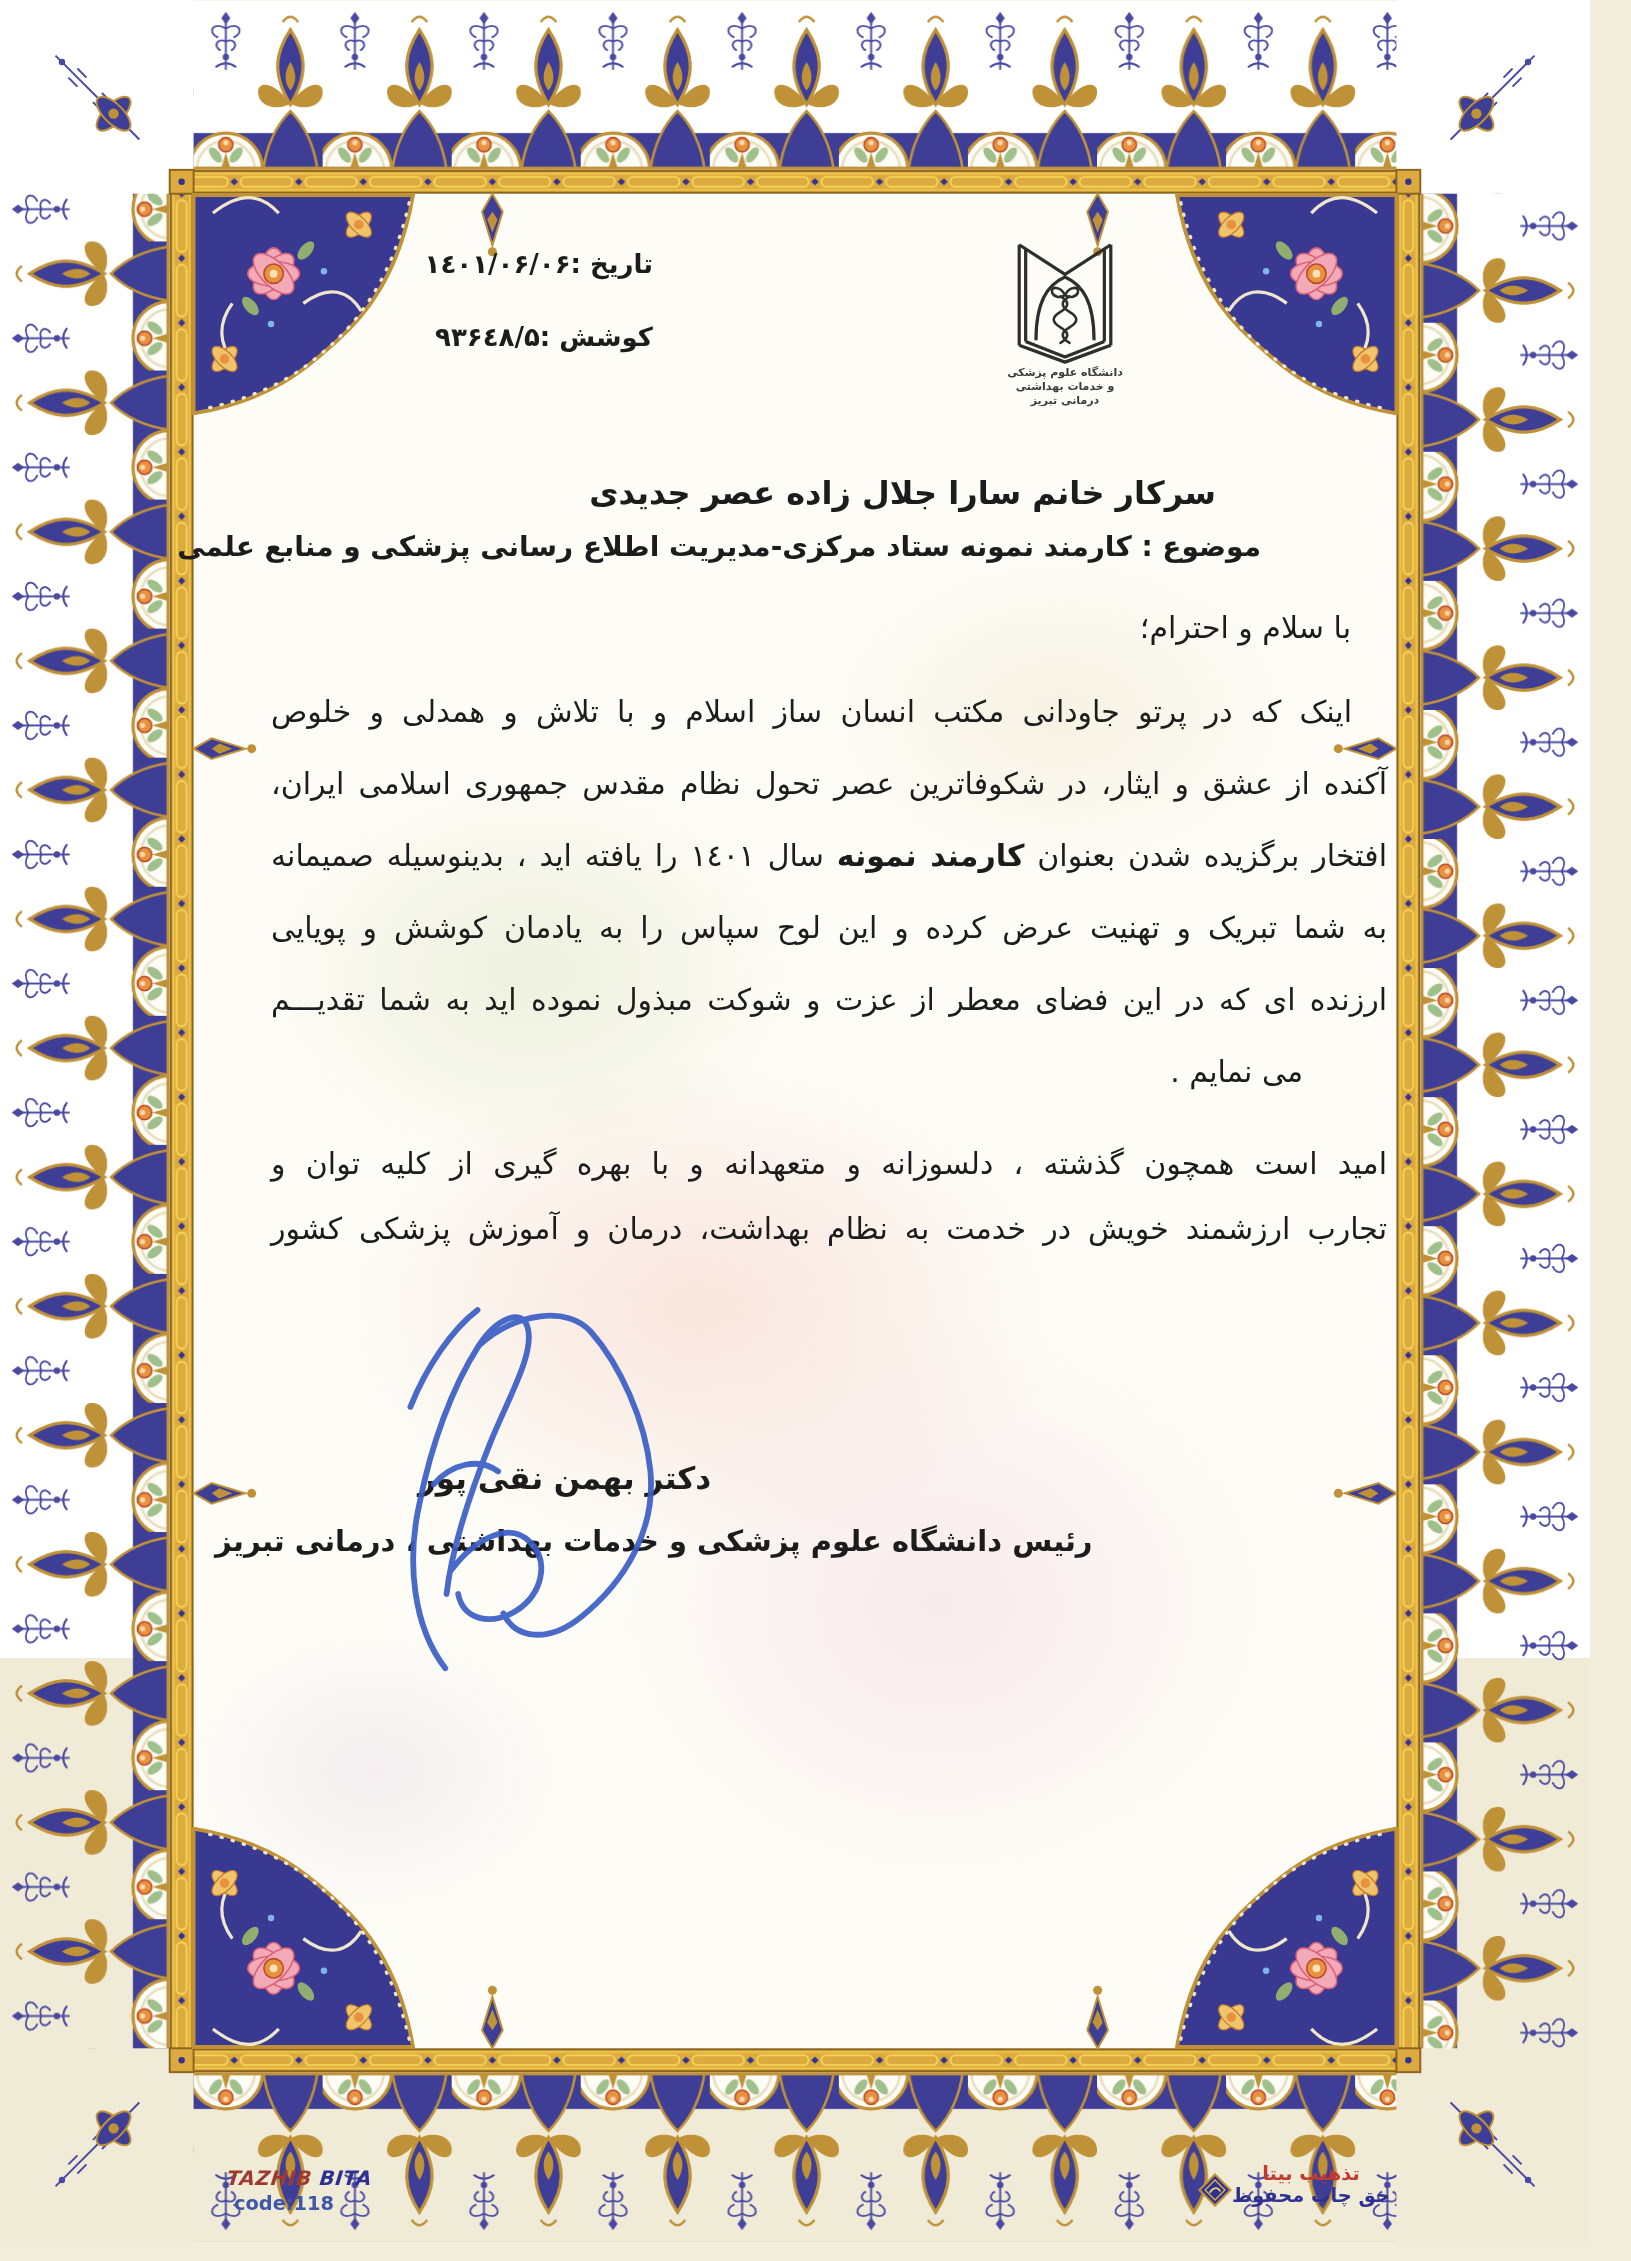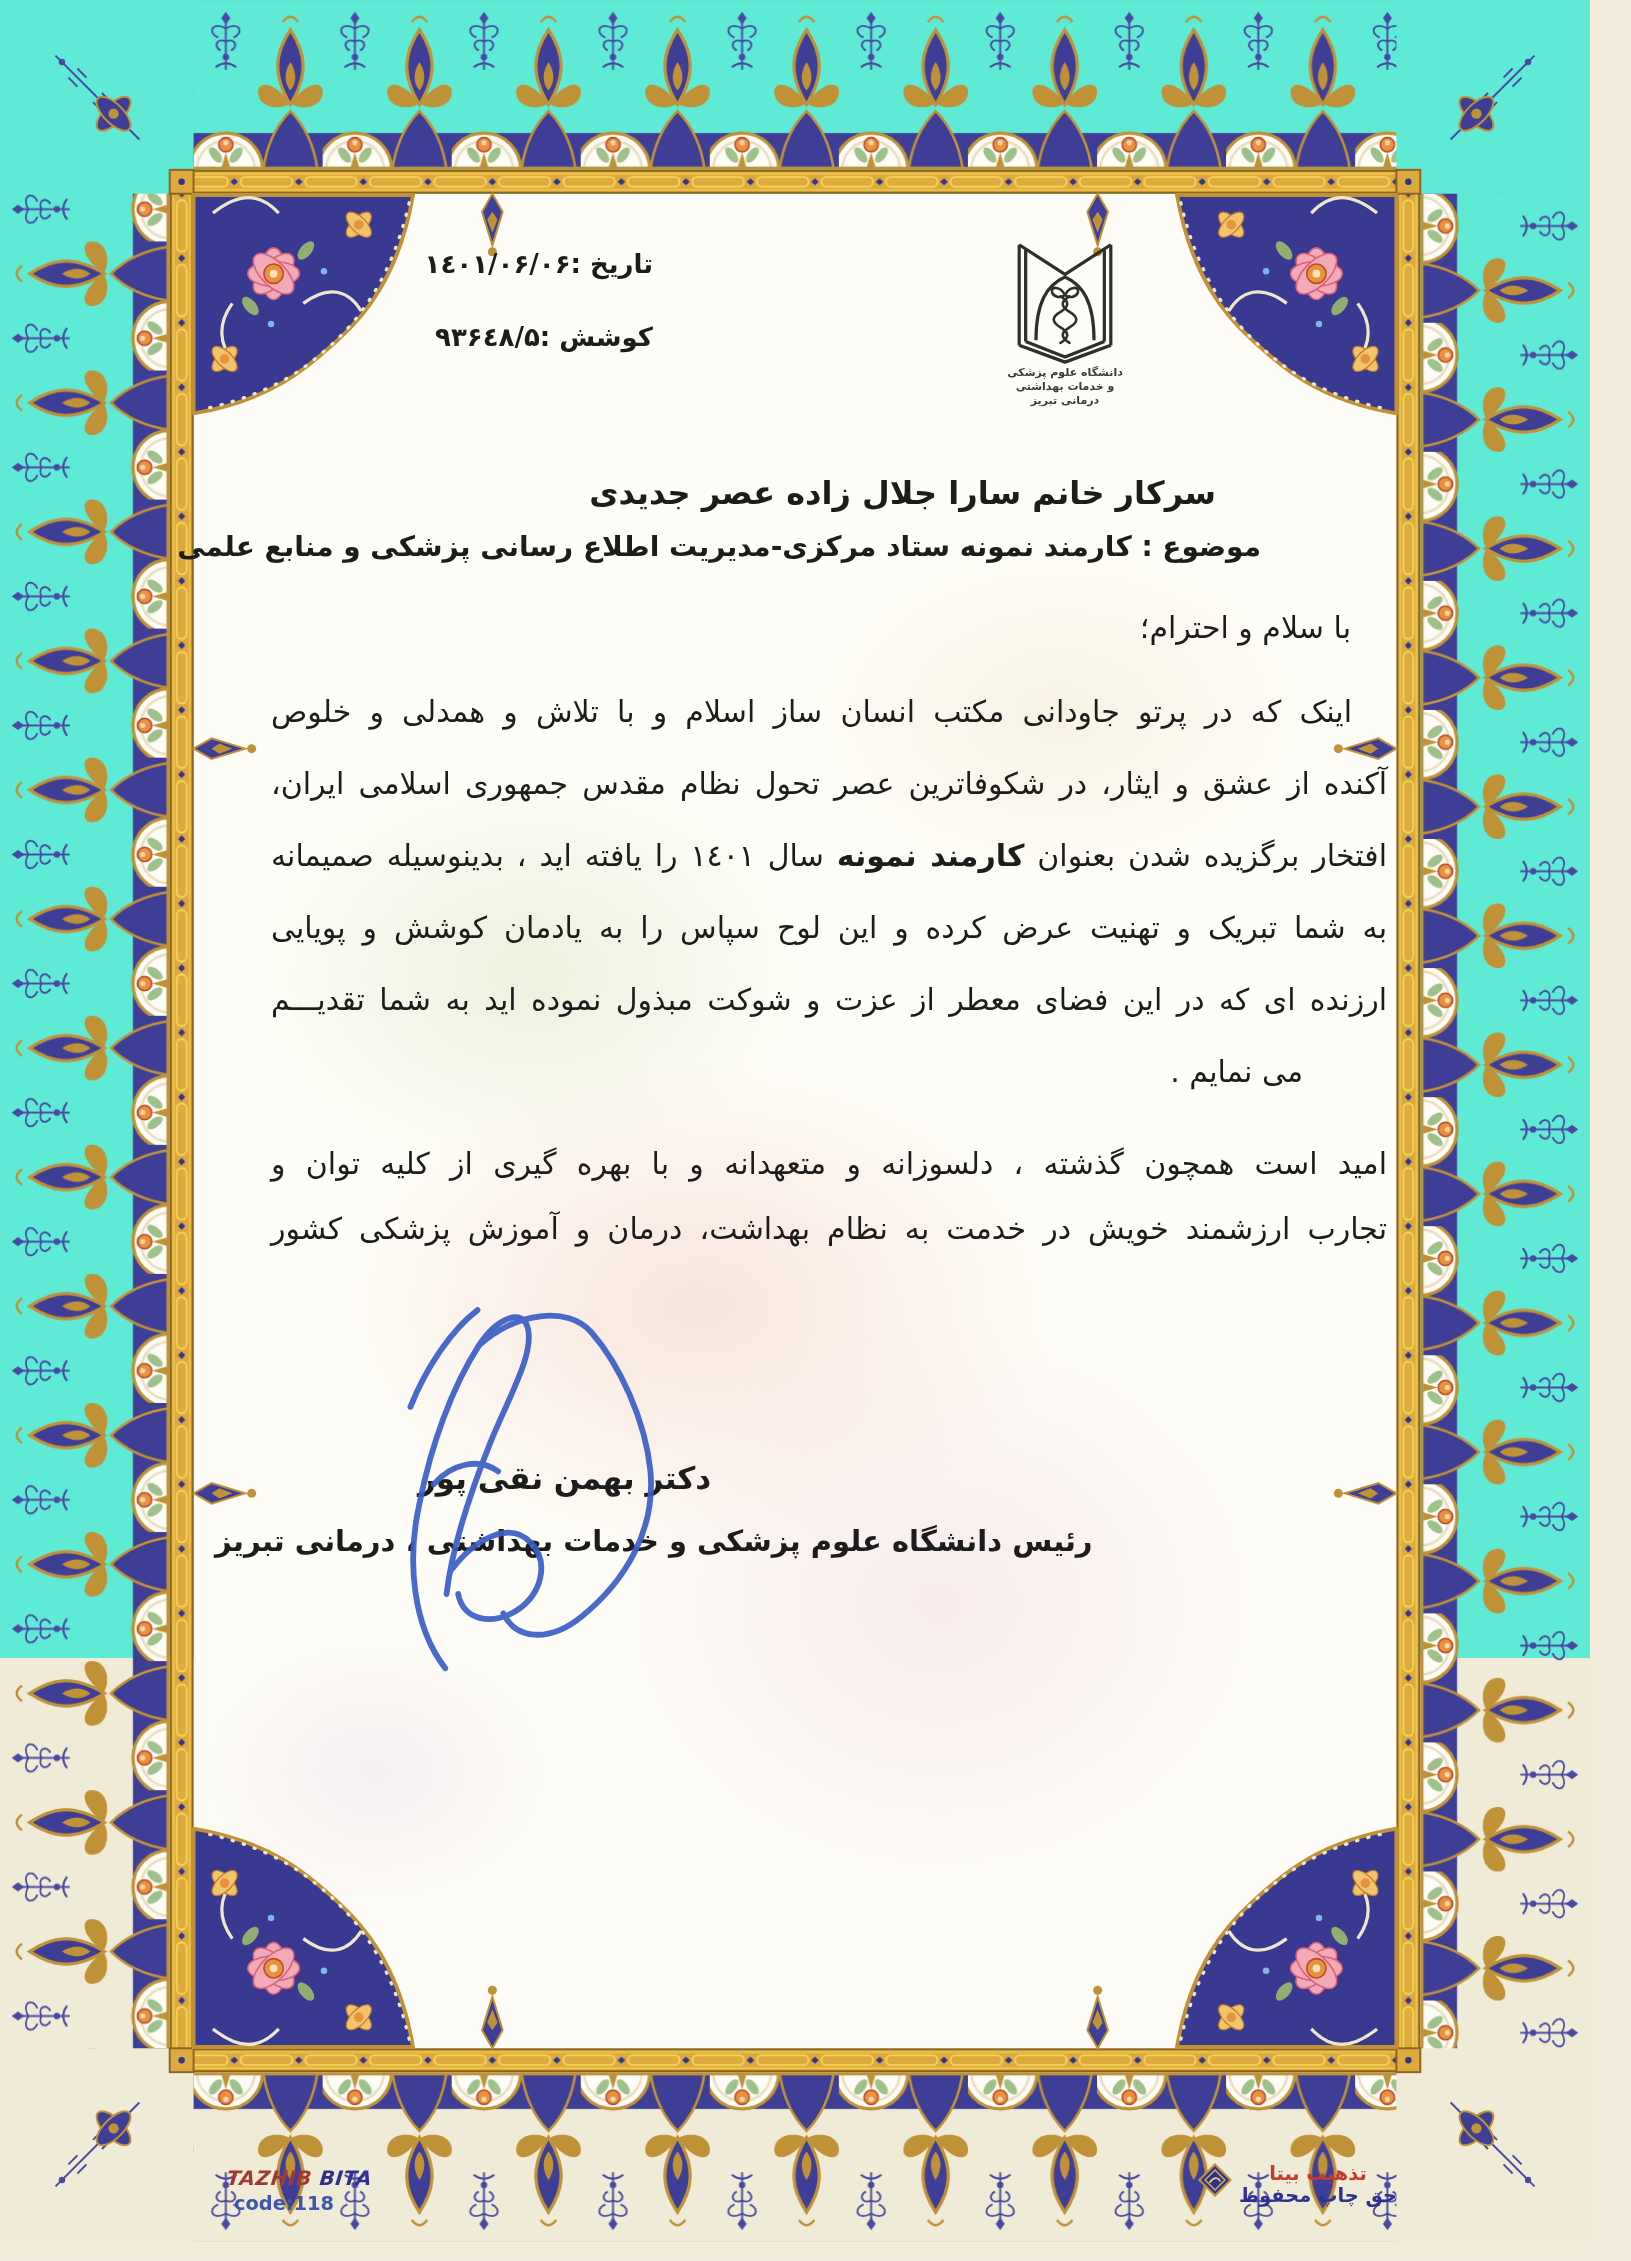--- a/index.html
+++ b/index.html
@@ -1,18 +1,18 @@
 <!DOCTYPE html>
 <html lang="fa" style="font-size:10.3px"><head>
 <meta charset="utf-8">
 <style>
   html,body{margin:0;padding:0;}
   body{width:1631px;height:2261px;background:#f0ebd6;font-family:"DejaVu Sans",sans-serif;}
   .page{position:relative;width:1631px;height:2261px;background:#f0ebd6;overflow:hidden;}
-  .sheet{position:absolute;left:0;top:0;width:1590px;height:1658px;background:#5eead4;}
+  .sheet{position:absolute;left:0;top:0;width:1590px;height:1658px;background:#ffffff;}
   .abs{position:absolute;}
   .marble{left:194px;top:194px;width:1203px;height:1855px;
     background:
       radial-gradient(581px 400px at 42% 60%, rgba(243,206,196,.50), transparent 62%),
       radial-gradient(452px 336px at 28% 42%, rgba(224,231,202,.55), transparent 60%),
       radial-gradient(529px 452px at 62% 76%, rgba(240,213,224,.45), transparent 64%),
       radial-gradient(413px 277px at 72% 28%, rgba(238,228,202,.42), transparent 60%),
       radial-gradient(323px 245px at 15% 85%, rgba(228,214,230,.35), transparent 60%),
       #fdfcf6;}
   .border-svg{left:0;top:0;z-index:2;}
@@ -27,21 +27,21 @@
   .body-par{font-size:30px;}
   .bline{height:72px;line-height:65px;text-align:justify;text-align-last:justify;}
   .bline2{height:65px;line-height:59px;text-align:justify;text-align-last:justify;}
   .bline-ind{text-indent:35px;}
   .bline-end{text-align:right;text-align-last:right;padding-right:84px;}
   .sig-name{font-size:31px;font-weight:700;}
   .sig-title{font-size:29px;font-weight:700;}
   .logo-caption{font-size:11px;line-height:14px;color:#3a3a3a;text-align:center;font-weight:700;}
   .brand-left{z-index:5;font-style:italic;font-weight:800;font-size:20px;letter-spacing:0.6px;transform:skewX(-6deg);}
   .brand-code{z-index:5;font-size:19.4px;color:#3f57a8;font-weight:700;text-align:right;}
-  .brand-right{z-index:5;display:flex;align-items:flex-start;gap:7px;direction:ltr;}
+  .brand-right{z-index:5;display:flex;align-items:flex-end;gap:0;direction:ltr;}
   .brand-right-texts{display:flex;flex-direction:column;align-items:center;direction:rtl;line-height:22px;}
   .br-red{color:#c23b2e;font-weight:800;font-size:19.4px;}
   .br-navy{color:#2e3191;font-weight:800;font-size:19.4px;}
   .tz-red{color:#9e3a31;}
   .tz-navy{color:#2e3191;}
   .edge-right{right:0;top:0;width:41px;height:2261px;background:#f2edda;z-index:4;}
   .edge-bottom{left:0;bottom:0;width:1631px;height:19.4px;background:#f2edda;z-index:4;}
   .sig-svg{left:0;top:0;z-index:4;pointer-events:none;}
 </style>
 </head>

